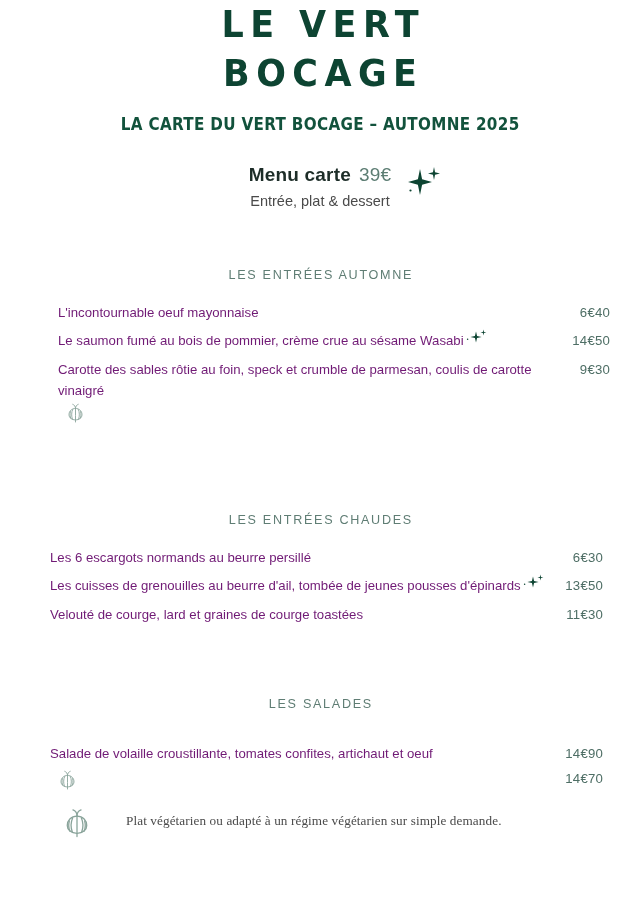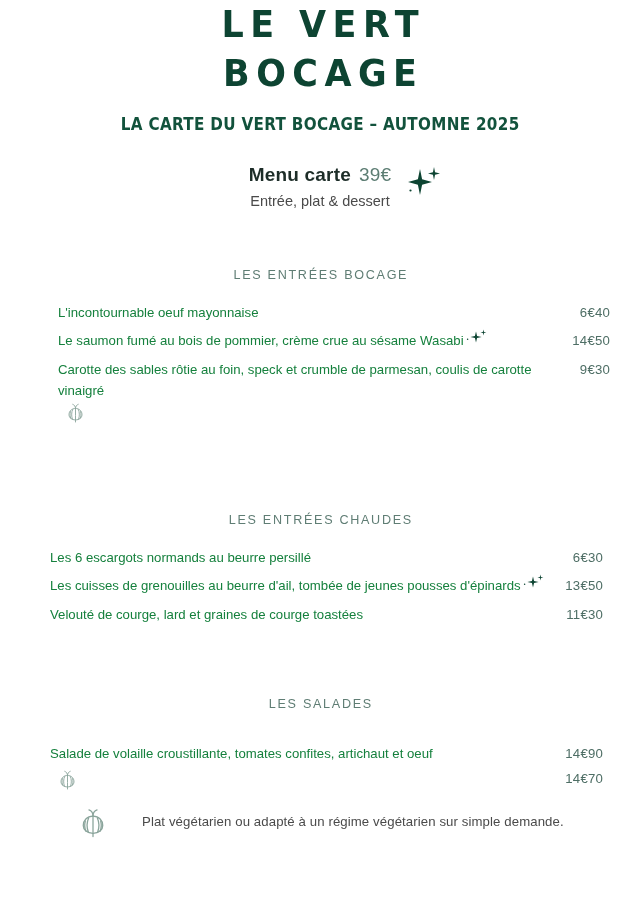--- a/index.html
+++ b/index.html
@@ -94,21 +94,21 @@
   }
   .item {
     display: flex;
     align-items: flex-start;
     justify-content: space-between;
     font-size: 13.2px;
     line-height: 1.62;
     padding: 3.6px 0;
   }
   .item-name {
-    color: #15803d;
+    color: #701a75;
     flex: 1 1 auto;
     padding-right: 14px;
     display: flex;
     align-items: flex-start;
     flex-wrap: wrap;
   }
   .item-name-text {
     white-space: pre-wrap;
   }
   .item-price {
@@ -155,22 +155,23 @@
   }
 
   
   .footer {
     position: absolute;
     left: 0;
     top: 806px;
     width: 100%;
     display: flex;
     align-items: center;
-    padding-left: 76px;
+    padding-left: 60px;
     box-sizing: border-box;
+    font-family: Liberation Serif, serif;
   }
   .footer-text {
     font-size: 13.2px;
     color: #4a4a4a;
     margin-left: 32px;
     letter-spacing: 0.1px;
   }
 </style>
 </head>
 <body>
@@ -191,21 +192,21 @@
   <span class="sparkle-big">
     <svg viewBox="0 0 40 36" width="40" height="36" aria-hidden="true">
       <path d="M16 4 L18.1 14.3 L28 17 L18.1 19.7 L16 30 L13.9 19.7 L4 17 L13.9 14.3 Z" fill="#0d4432"></path>
       <path d="M30 2 L31.05 7.2 L36 8.5 L31.05 9.8 L30 15 L28.95 9.8 L24 8.5 L28.95 7.2 Z" fill="#0d4432"></path>
       <circle cx="6.5" cy="25.5" r="1.1" fill="#0d4432"></circle>
     </svg>
   </span>
 </div>
 
 <div class="section sec-froides">
-  <div class="section-title">LES ENTRÉES BOCAGE</div>
+  <div class="section-title">LES ENTRÉES AUTOMNE</div>
   <div class="items">
 
     <div class="item">
       <span class="item-name">
           <span class="item-name-text">L'incontournable oeuf mayonnaise</span>
         </span>
       <span class="item-price">6€40</span>
     </div>
 
 

